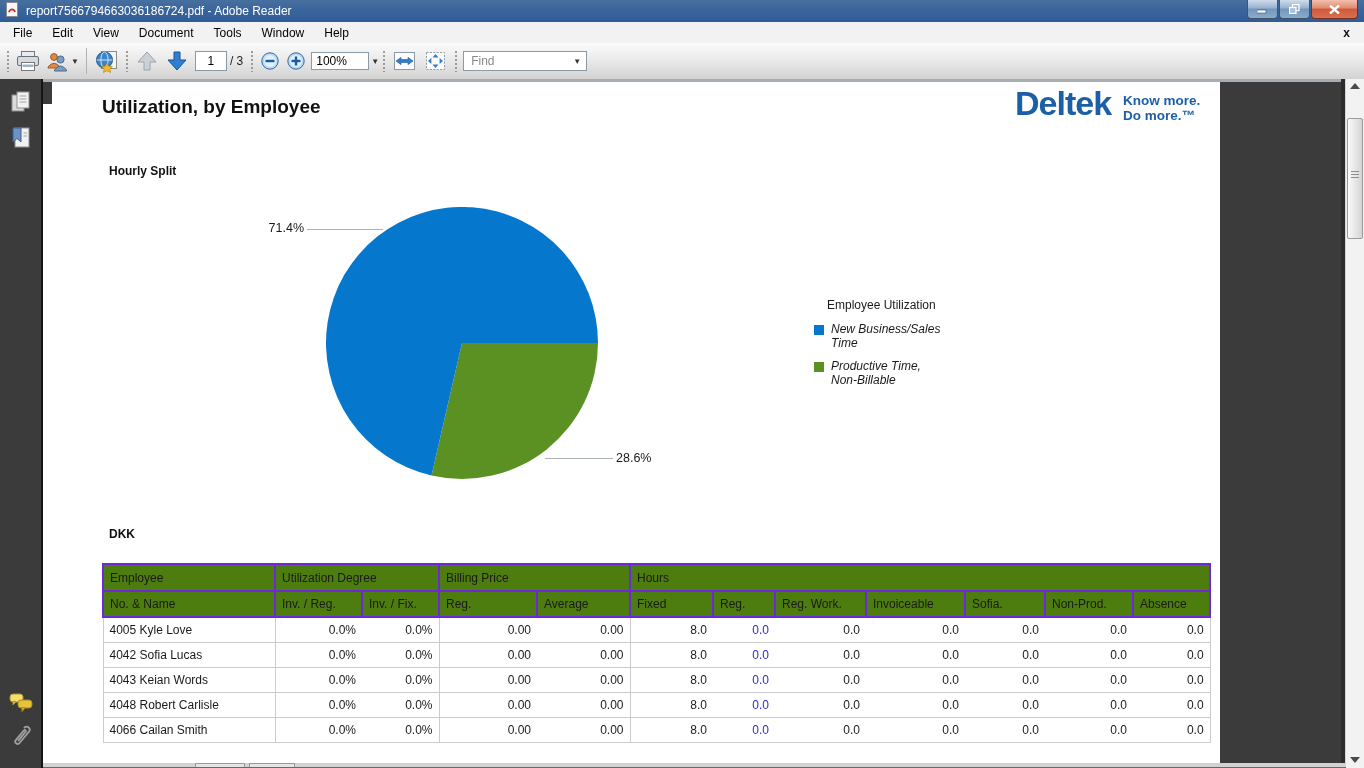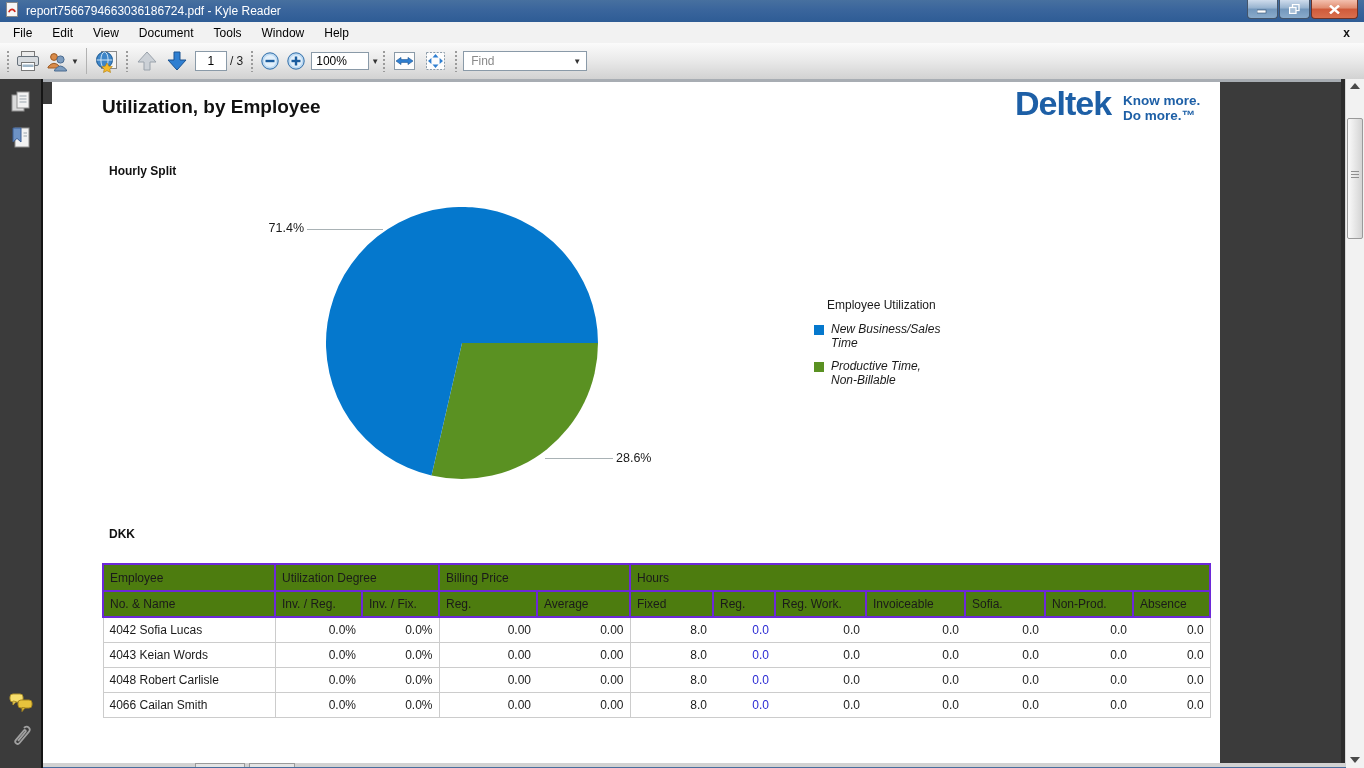--- a/index.html
+++ b/index.html
@@ -108,21 +108,21 @@
 
 <div>
 
   <div class="titlebar">
     <span>
       <svg width="15" height="15" viewBox="0 0 15 15">
         <rect x="1.5" y="0.5" width="11" height="14" fill="#f7f7f7" stroke="#8a8a8a"></rect>
         <path d="M3,10 C5,5.5 9,5.5 11,9.5 L9.2,10.2 C8,7.5 6,7.5 4.6,10.6 Z" fill="#d02a1e"></path>
       </svg>
     </span>
-    <span class="title-text">report7566794663036186724.pdf - Kyle Reader</span>
+    <span class="title-text">report7566794663036186724.pdf - Adobe Reader</span>
     <div class="win-buttons">
       <div class="win-btn min">
         <svg width="11" height="9" viewBox="0 0 11 9">
             <rect x="0" y="5" width="9" height="3" fill="#fff" stroke="#2c4a6b" stroke-width="0.6"></rect>
           </svg>
       </div>
       <div class="win-btn restore">
         <svg width="11" height="10" viewBox="0 0 11 10">
           <rect x="3.5" y="0.5" width="6.5" height="6" fill="none" stroke="#fff" stroke-width="1.3"></rect>
           <rect x="0.5" y="3.5" width="6.5" height="6" fill="#a9c0d8" stroke="#fff" stroke-width="1.3"></rect>
@@ -336,20 +336,34 @@
               <th class="th-sub">Reg.</th>
               <th class="th-sub">Reg. Work.</th>
               <th class="th-sub">Invoiceable</th>
               <th class="th-sub">Sofia.</th>
               <th class="th-sub">Non-Prod.</th>
               <th class="th-sub">Absence</th>
             </tr>
           </thead>
         <tbody>
             <tr>
+              <td class="name-cell"><span class="emp-no">4005</span><span>Kyle Love</span></td>
+              <td class="vb">0.0%</td>
+              <td class="">0.0%</td>
+              <td class="vb">0.00</td>
+              <td class="">0.00</td>
+              <td class="vb">8.0</td>
+              <td class="link">0.0</td>
+              <td class="">0.0</td>
+              <td class="">0.0</td>
+              <td class="">0.0</td>
+              <td class="">0.0</td>
+              <td class="last">0.0</td>
+            </tr>
+            <tr>
               <td class="name-cell"><span class="emp-no">4042</span><span>Sofia Lucas</span></td>
               <td class="vb">0.0%</td>
               <td class="">0.0%</td>
               <td class="vb">0.00</td>
               <td class="">0.00</td>
               <td class="vb">8.0</td>
               <td class="link">0.0</td>
               <td class="">0.0</td>
               <td class="">0.0</td>
               <td class="">0.0</td>

